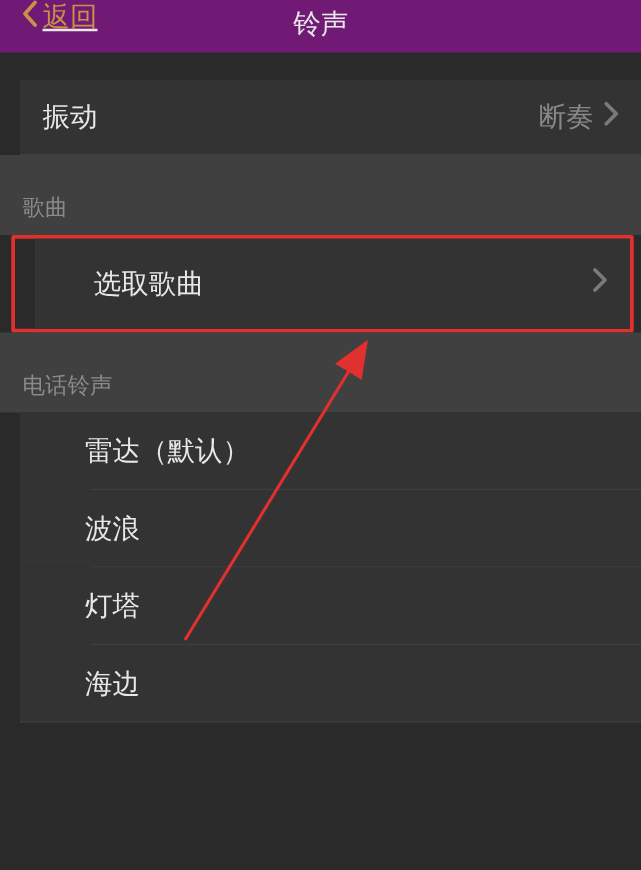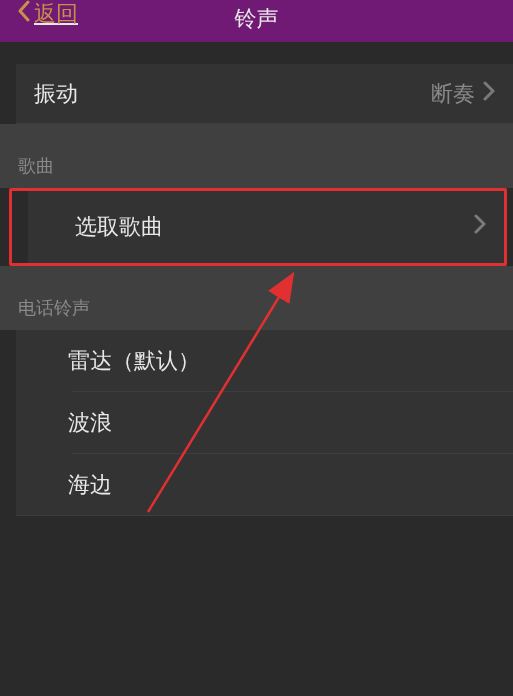--- a/index.html
+++ b/index.html
@@ -156,20 +156,23 @@
 <div class="section-header">电话铃声</div>
 
 <div class="indent-list">
   <div class="list-item">
     <span class="label">雷达（默认）</span>
   </div>
   <div class="list-item">
     <span class="label">波浪</span>
   </div>
   <div class="list-item">
+    <span class="label">灯塔</span>
+  </div>
+  <div class="list-item">
     <span class="label">海边</span>
   </div>
 </div>
 
 <svg class="arrow-annotation" width="513" height="696">
   <defs>
     <marker id="arrowhead" markerWidth="12" markerHeight="10" refX="11" refY="5" orient="auto">
       <polygon points="0 0, 12 5, 0 10" fill="#e03030"></polygon>
     </marker>
   </defs>

